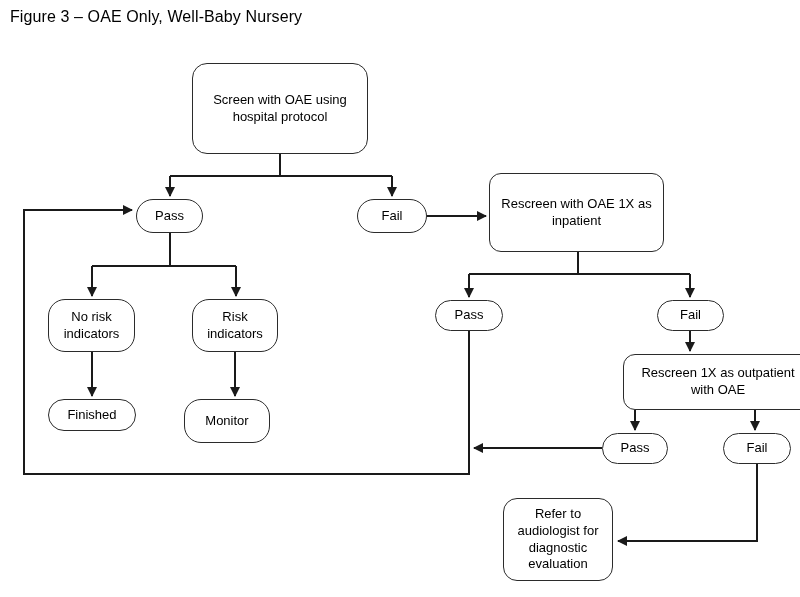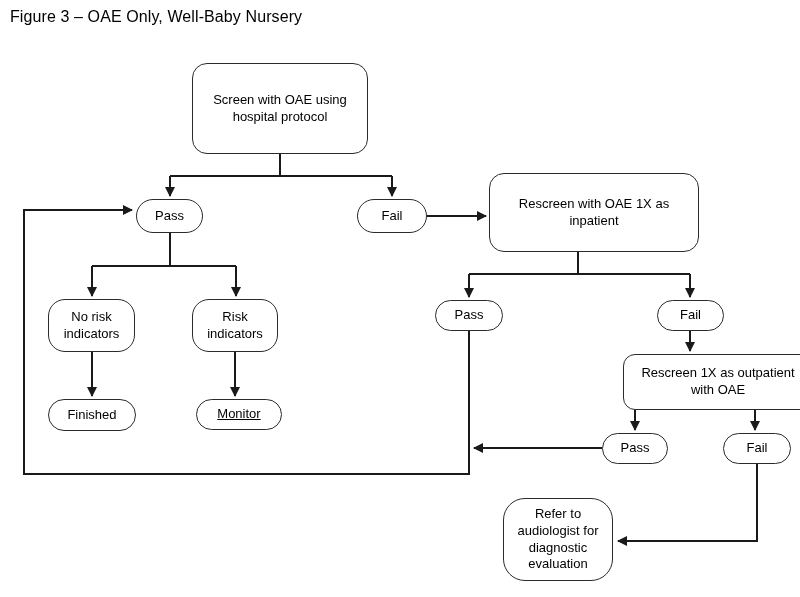--- a/index.html
+++ b/index.html
@@ -49,31 +49,31 @@
     line-height: 1.3;
     color: #000000;
     padding: 2px 8px;
   }
   .node.big { border-radius: 15px; }
 
   
   #n-screen   { left:192px; top:63px;  width:176px; height:91px; }
   #n-pass1    { left:136px; top:199px; width:67px;  height:34px; }
   #n-fail1    { left:357px; top:199px; width:70px;  height:34px; }
-  #n-resc-in  { left:489px; top:173px; width:210px; height:79px; }
+  #n-resc-in  { left:489px; top:173px; width:175px; height:79px;border-radius:12px; }
   #n-norisk   { left:48px;  top:299px; width:87px;  height:53px; padding:2px 22px; }
   #n-risk     { left:192px; top:299px; width:86px;  height:53px; padding:2px 6px; }
   #n-finished { left:48px;  top:399px; width:88px;  height:32px; }
-  #n-monitor  { left:196px; top:399px; width:86px;  height:31px;text-decoration:underline; }
+  #n-monitor  { left:184px; top:399px; width:86px;  height:44px; }
   #n-pass2    { left:435px; top:300px; width:68px;  height:31px; }
   #n-fail2    { left:657px; top:300px; width:67px;  height:31px; }
   #n-resc-out { left:596px; top:354px; width:190px; height:56px; border-radius:12px;margin-left:27px; }
   #n-pass3    { left:602px; top:433px; width:66px;  height:31px; }
   #n-fail3    { left:723px; top:433px; width:68px;  height:31px; }
-  #n-refer    { left:503px; top:498px; width:110px; height:83px; border-radius:22px; padding:2px 6px; }
+  #n-refer    { left:503px; top:498px; width:110px; height:83px; border-radius:14px; padding:2px 6px; }
 </style>
 </head>
 <body>
 
 <div class="canvas">
 
   <div class="fig-title">Figure 3 – OAE Only, Well-Baby Nursery</div>
 
   <svg class="edges" viewBox="0 0 800 597" xmlns="http://www.w3.org/2000/svg">
     <defs>

